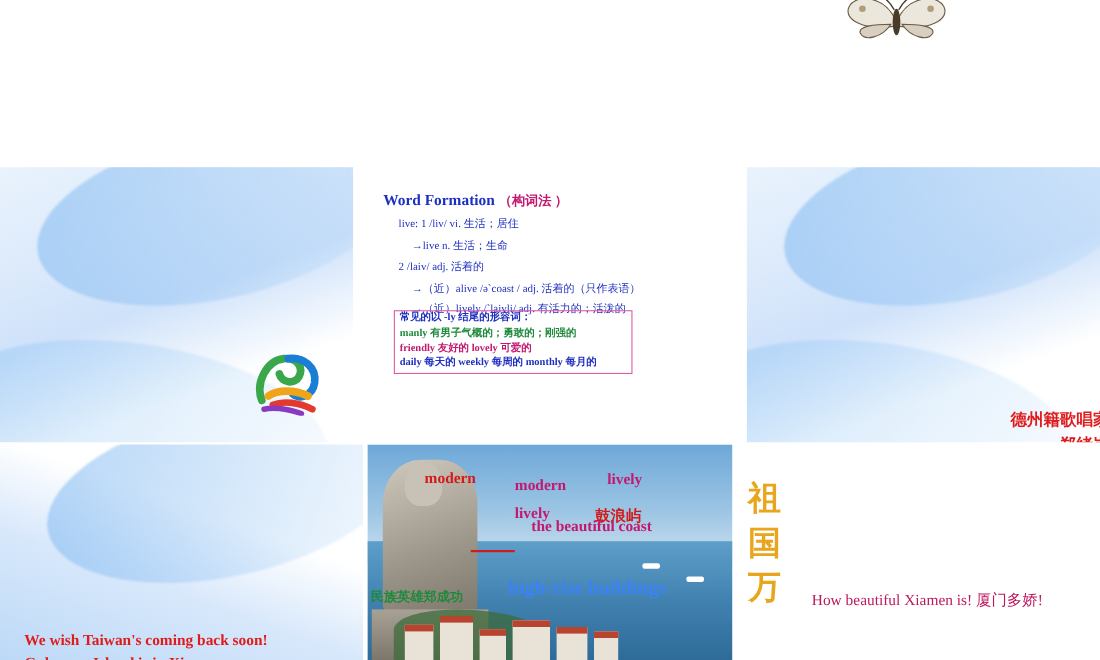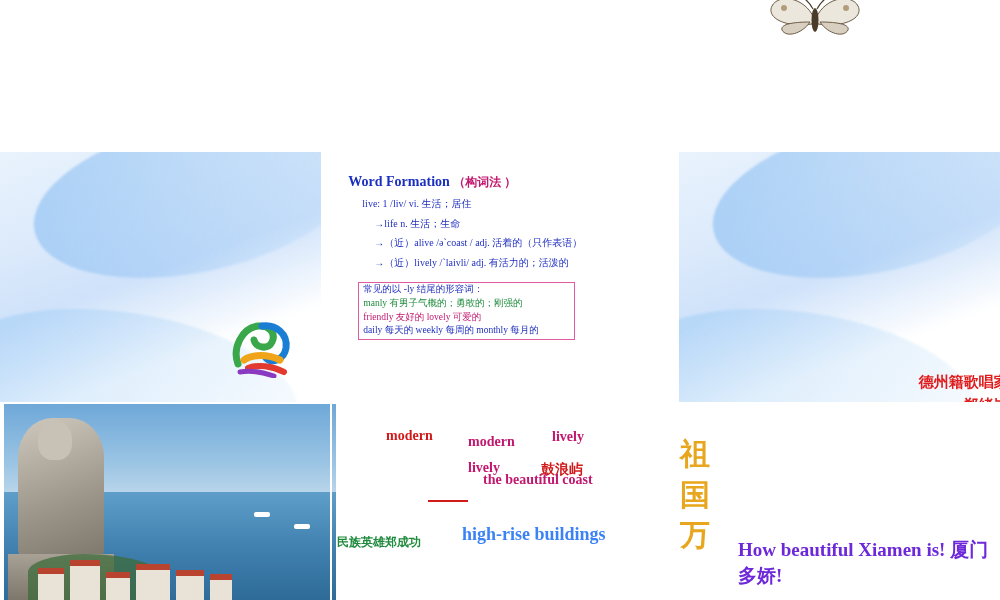--- a/index.html
+++ b/index.html
@@ -54,20 +54,21 @@
   
   .wf{position:absolute;left:10px;top:22px;width:310px;}
   .wf h3{margin:0;font-size:14px;font-weight:bold;color:#1b2fc0;font-family:"Liberation Serif", serif;}
   .wf h3 .cn{color:#c2186f;font-size:12px;}
   .wf .line{font-size:10px;margin-top:6px;color:#1f2fbf;line-height:1.35;}
   .wf .indent1{padding-left:14px;}
   .wf .indent2{padding-left:26px;}
   .wf-box{
     position:absolute;left:20px;top:130px;width:215px;height:56px;
     border:1px solid #e05aa0;
+    font-weight:bold;
   }
   .wf-box .l{font-size:9.5px;line-height:1.45;color:#1f2fbf;padding-left:4px;}
   .wf-box .mag{color:#c2186f;}
   .wf-box .grn{color:#1f8a3c;}
 
   
   .singer{
     position:absolute;left:0;top:218px;width:330px;text-align:right;
     color:#e01b1b;font-weight:bold;font-size:15px;line-height:1.55;
     font-family:"Liberation Sans", sans-serif;
@@ -109,21 +110,21 @@
   .w-coast{left:483px;top:472px;color:#c2186f;font-size:14px;font-weight:bold;}
   .w-high{left:462px;top:524px;color:#3b82f6;font-size:18px;font-weight:bold;}
   .w-hero{left:337px;top:534px;color:#1f8a3c;font-size:12px;font-weight:bold;font-family:"Liberation Sans",sans-serif;}
 
   
   .zuguo{
     position:absolute;left:672px;top:434px;width:46px;
     color:#e8a61e;font-size:30px;font-weight:bold;line-height:1.35;
     font-family:"Liberation Serif", serif;text-align:center;
   }
-  .xm1{position:absolute;left:738px;top:537px;color:#6d28d9;font-size:19px;font-weight:bold;}
+  .xm1{position:absolute;left:738px;top:537px;color:#be185d;font-size:14px;font-weight:normal;}
   .xm2{position:absolute;left:738px;top:574px;color:#e8a61e;font-size:14px;font-weight:bold;}
   .stamp{position:absolute;left:900px;top:572px;color:#d11a1a;font-size:13px;font-weight:bold;opacity:.85;margin-top:32px;}
 
   .divider-v{position:absolute;top:152px;width:2px;height:448px;background:#ffffff;}
 </style>
 </head>
 <body>
 
 <div class="stage">
 
@@ -162,21 +163,22 @@
 
     </div>
 
     <div class="cell c-b bg-white">
       <div class="wf">
         <h3>
           <span>Word Formation</span>
           <span class="cn">（构词法 ）</span>
         </h3>
         <div class="line indent1">live: 1 /liv/  vi.   生活；居住</div>
-        <div class="line indent2">→life  n.   生活；生命</div>
+        <div class="line indent2">→live  n.   生活；生命</div>
+        <div class="line indent1">2 /laiv/ adj.   活着的</div>
         <div class="line indent2">→（近）alive /ə`coast / adj. 活着的（只作表语）</div>
         <div class="line indent2">→（近）lively /`laivli/ adj. 有活力的；活泼的</div>
       </div>
 
       <div class="wf-box">
         <div class="l">
           <span>常见的以 -ly 结尾的形容词：</span>
         </div>
         <div class="l grn">manly  有男子气概的；勇敢的；刚强的</div>
         <div class="l mag">friendly  友好的     lovely  可爱的</div>
@@ -190,20 +192,27 @@
       <div class="singer">
         <div>德州籍歌唱家</div>
         <div>郑绪岚</div>
 
       </div>
     </div>
   </div>
 
   <div class="row row2">
 
+    <div class="cell c-a bg-blue2">
+      <div class="swoosh"></div>
+      <div class="taiwan">
+        <div>We wish Taiwan's coming back soon!</div>
+        <div>Gulangyu Island is in  Xiamen.</div>
+      </div>
+    </div>
 
     <div class="cell c-b bg-white">
       <div class="photo">
         <div class="sky"></div>
         <div class="sea"></div>
         <div class="boat" style="left:250px;top:108px;"></div>
         <div class="boat" style="left:290px;top:120px;"></div>
         <div class="statue"></div>
         <div class="statue-head"></div>
         <div class="statue-base"></div>

